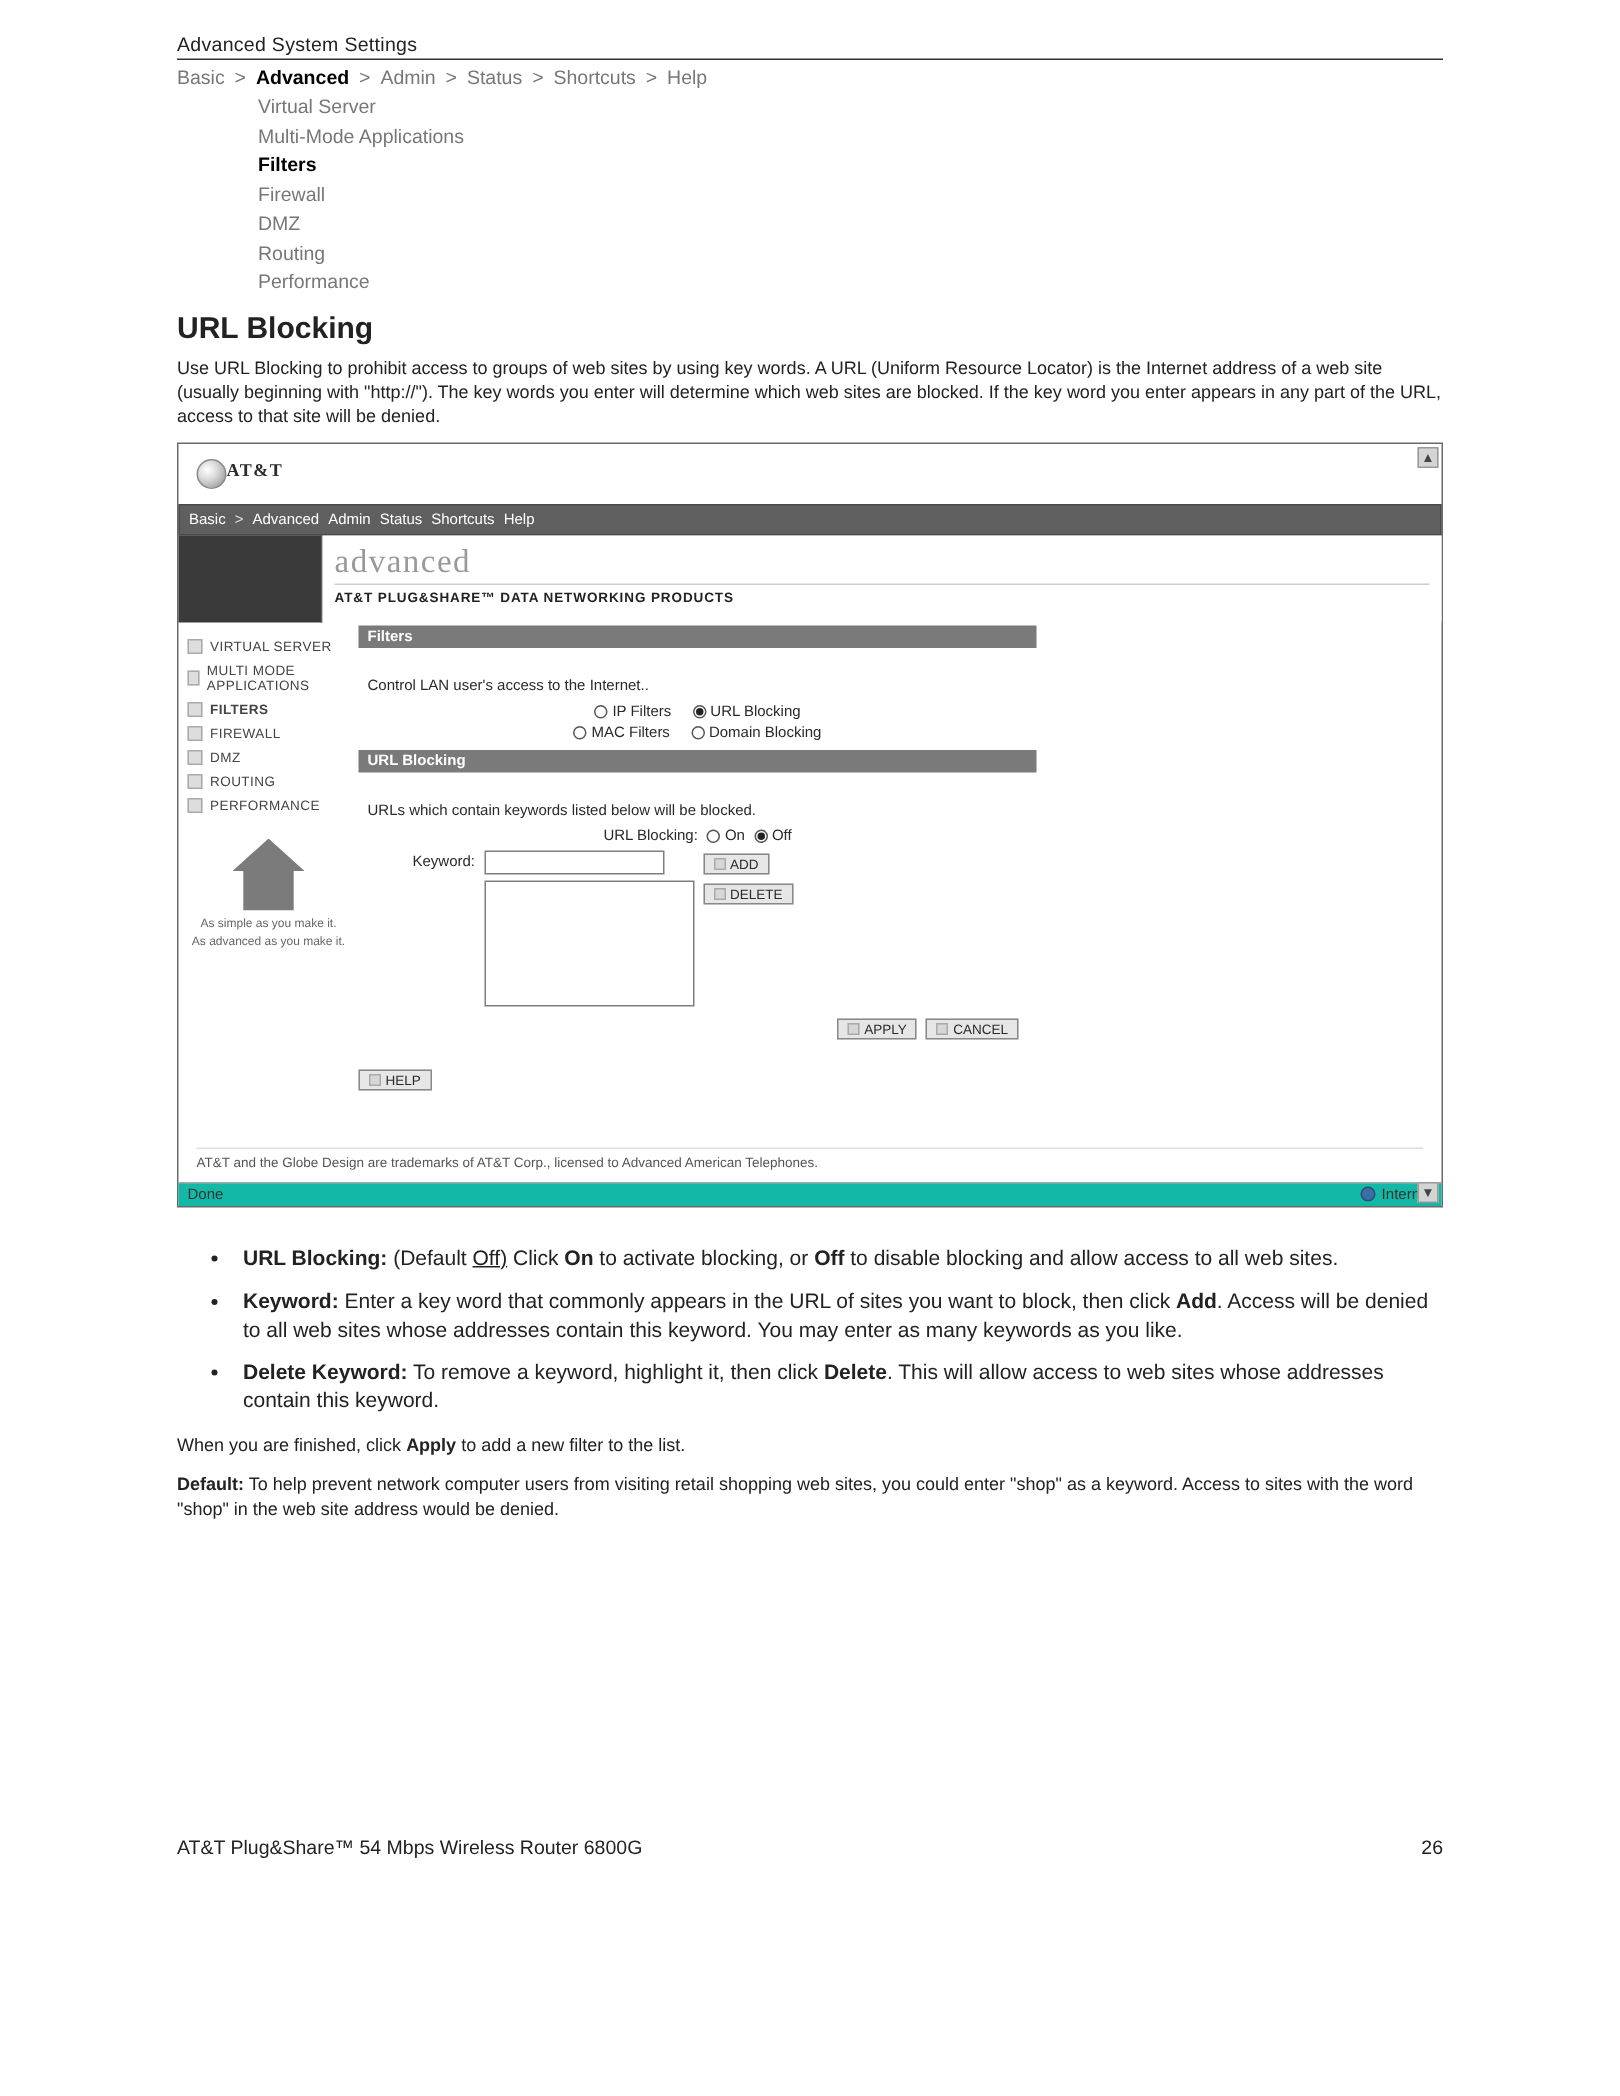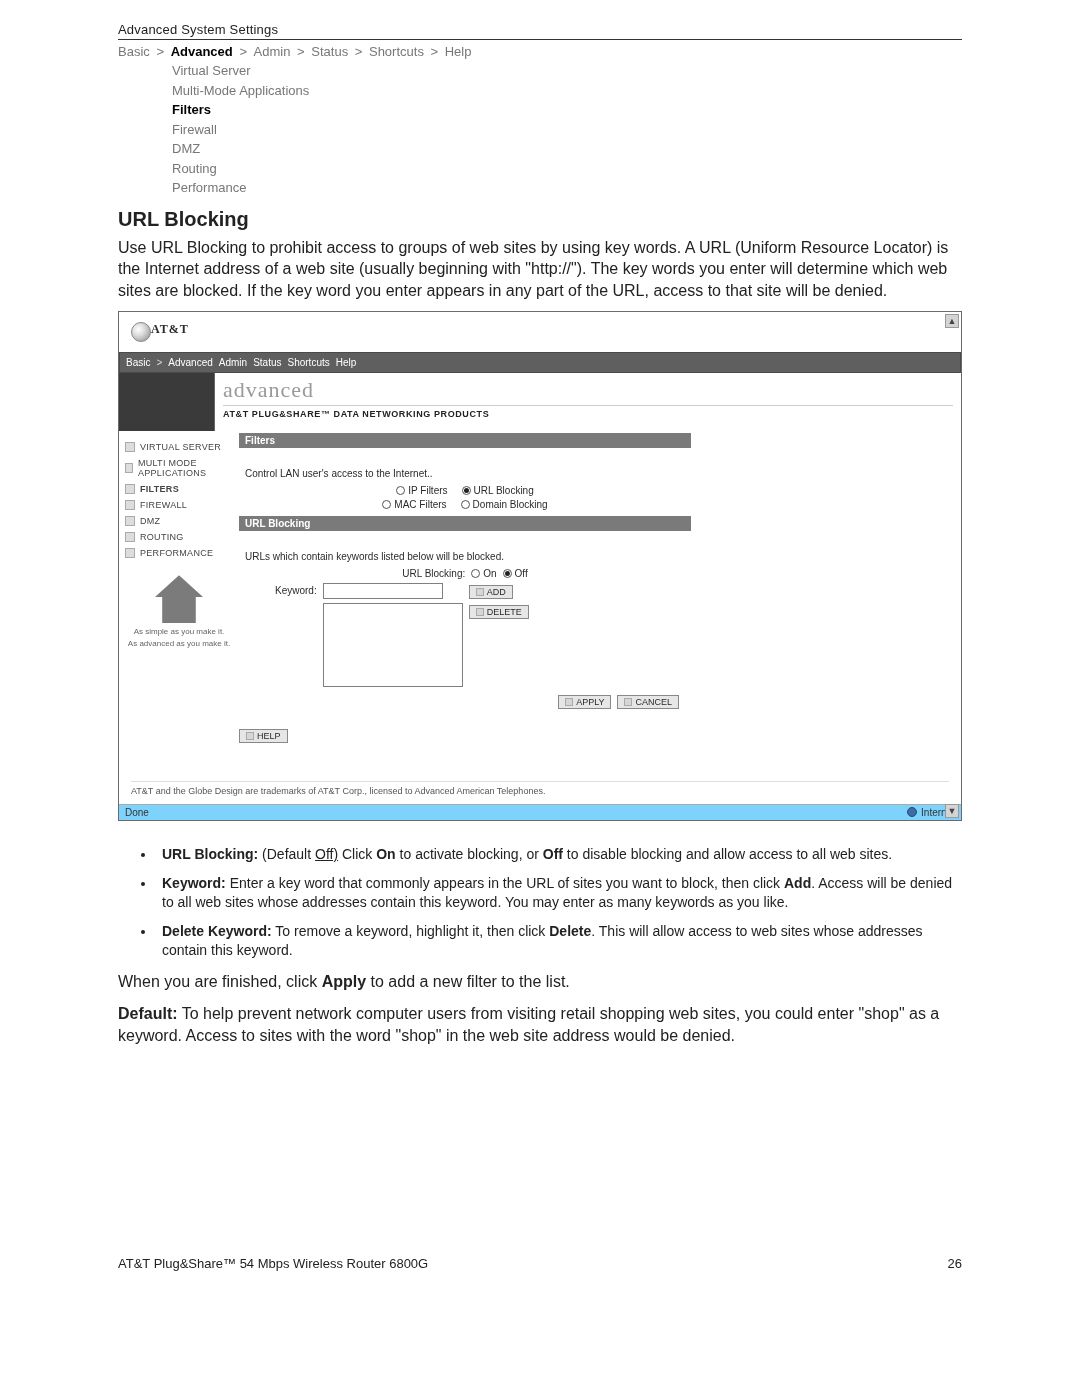--- a/index.html
+++ b/index.html
@@ -4,21 +4,21 @@
 <style>
   * { box-sizing: border-box; margin: 0; padding: 0; }
   body { font-family: Arial, Helvetica, sans-serif; font-size: 14px; color: #222; background: #fff; width: 1080px; margin: 0 auto; padding: 22px 118px 60px 118px; }
   .page-header { border-bottom: 1px solid #333; font-size: 13px; padding-bottom: 2px; letter-spacing: .2px; }
   .breadcrumbs { color:#777; font-size:13px; margin: 4px 0 2px; }
   .breadcrumbs .active { color:#000; font-weight:bold; }
   .breadcrumbs span.sep { color:#777; padding: 0 3px; }
   .subnav { margin-left: 54px; line-height: 1.5; color:#777; font-size:13px; }
   .subnav .active { color:#000; font-weight:bold; }
   h2.section-title { font-size: 20px; font-weight:bold; margin: 10px 0 6px; }
-  p.body-text { font-size:16px; line-height:1.35; margin-bottom: 10px; }
+  p.body-text { font-size:12px; line-height:1.35; margin-bottom: 10px; }
   .screenshot { border:1px solid #6a6a6a; background:#fff; font-size:10px; color:#2a2a2a; margin: 10px 0 24px; }
   .ss-inner { padding: 10px 12px 6px 12px; position:relative; }
   .ss-logo { display:flex; align-items:flex-start; gap:0; margin: 10px 0 10px 12px; font-family: Liberation Serif, serif; }
   .ss-logo-globe { width:20px; height:20px; border-radius:50%; background: radial-gradient(circle at 35% 35%, #fff 0%, #d9d9d9 40%, #b0b0b0 70%, #888 100%); border:1px solid #888; }
   .ss-logo-txt { font-weight:bold; letter-spacing:1px; font-size:12px; }
   .ss-topbar { background:#5f5f5f; color:#fff; display:flex; align-items:center; padding: 4px 6px; gap:6px; font-size:10px; border:1px solid #4a4a4a; }
   .ss-topbar span.sep { color:#ddd; }
   .ss-header { display:flex; }
   .ss-photo { width:96px; height:58px; background:#3a3a3a; border-right:1px solid #666; }
   .ss-banner { flex:1; background:#fff; padding: 4px 8px 2px 8px; }
@@ -40,21 +40,21 @@
   .ss-form-row { display:flex; gap:6px; font-size:10px; align-items:flex-start; margin:4px 0 0 36px; }
   .ss-label { padding-top:2px; }
   .ss-listbox { width:140px; height:84px; border:1px solid #7f7f7f; background:#fff; }
   .ss-input { width:120px; height:16px; border:1px solid #7f7f7f; background:#fff; }
   .ss-btn { font-size:9px; border:1px solid #888; background:#e6e6e6; padding:1px 6px; cursor:default; display:inline-flex; align-items:center; gap:3px; }
   .ss-btn-bullet { width:8px; height:8px; background:#d6d6d6; border:1px solid #aaa; display:inline-block; }
   .ss-buttons-col { display:flex; flex-direction:column; align-items:flex-start; gap:6px; padding-top:2px; }
   .ss-apply-row { display:flex; justify-content:flex-end; gap:6px; margin-top:8px; max-width:440px; }
   .ss-help-row { margin-top:20px; }
   .ss-copyright { font-size:9px; color:#555; line-height:1.3; margin-top:28px; border-top:1px solid #ddd; padding-top:4px; }
-  .ss-statusbar { background:#7dd3fc; border-top:1px solid #aaa; display:flex; justify-content:space-between; padding:2px 6px; font-size:10px; color:#333; }
+  .ss-statusbar { background:#14b8a6; border-top:1px solid #aaa; display:flex; justify-content:space-between; padding:2px 6px; font-size:10px; color:#333; }
   .ss-statusbar .right { display:flex; align-items:center; gap:4px; }
   .ss-globe-icon { width:10px; height:10px; border-radius:50%; background:#3a6ea5; display:inline-block; border:1px solid #2a4e77; }
   .ss-house { width:48px; height:48px; margin:14px auto 4px auto; background:#7b7b7b; position:relative; clip-path: polygon(50% 0, 100% 45%, 85% 45%, 85% 100%, 15% 100%, 15% 45%, 0 45%); }
   .ss-tinytag { font-size:8px; color:#666; text-align:center; line-height:1.2; margin-top:2px; }
   ul.doc-list { list-style: disc; padding-left: 38px; margin-bottom: 12px; }
   ul.doc-list li { padding-left: 6px; margin-bottom: 10px; font-size:14px; line-height:1.35; }
   strong { font-weight:bold; }
   .underline { text-decoration: underline; }
   .footer { display:flex; justify-content:space-between; font-size:13px; color:#222; margin-top:210px; }
   .ss-scroll-up { position:absolute; right:2px; top:2px; width:14px; height:14px; background:#d4d4d4; border:1px solid #999; font-size:9px; text-align:center; line-height:12px; color:#444; }

